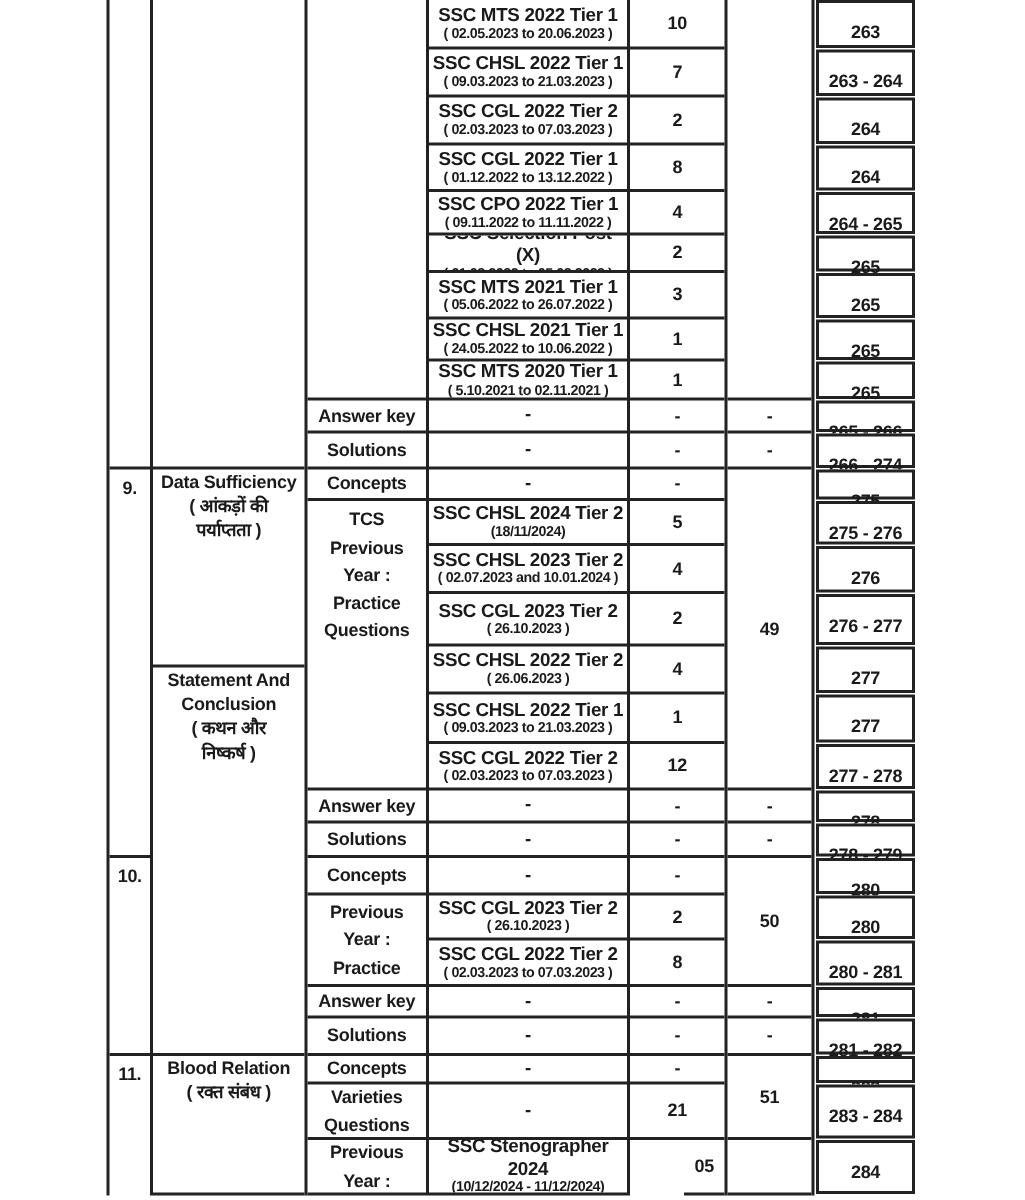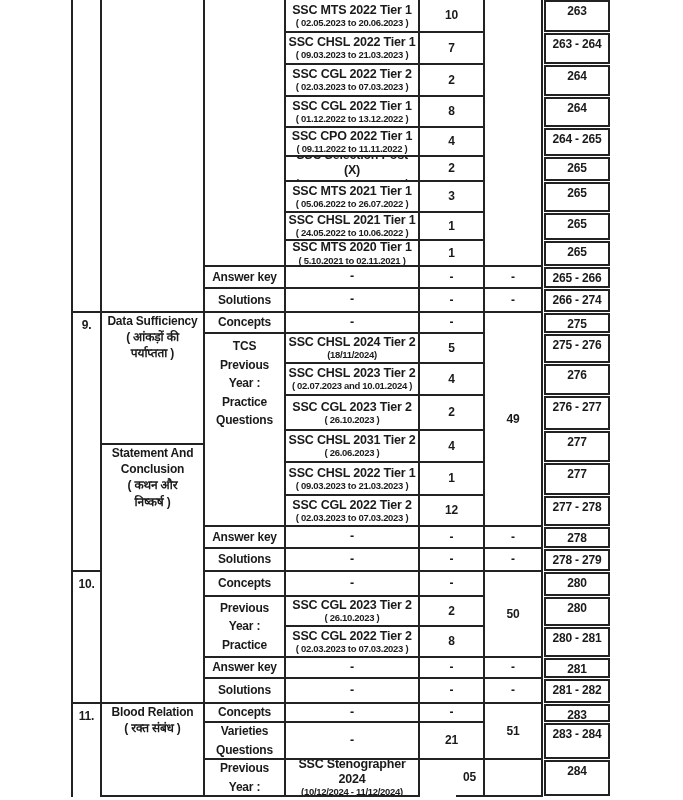--- a/index.html
+++ b/index.html
@@ -21,21 +21,21 @@
   .category .cell{font-size:12px;line-height:1.55;padding:3px 2px;}
   .exam .cell{font-size:12.5px;padding:0 2px;}
   .exam .exam-date{font-size:9.5px;line-height:1.2;letter-spacing:-0.3px;}
   .exam .exam-name{line-height:1.15;}
   .count .cell{font-size:12px;}
   .total .cell{font-size:12px;}
   .pagebox{
     position:absolute;left:544px;width:66px;box-sizing:border-box;
     border:2px solid #222;background:#fff;
     display:flex;justify-content:center;align-items:flex-start;
-    font-size:12px;padding-top:2px;text-align:center;line-height:1.2;
+    font-size:12px;padding-top:12px;text-align:center;line-height:1.2;
   }
 </style>
 </head>
 <body>
 
 <div class="page">
   <div id="table">
       <div class="col serial" style="left: 71px; width: 29px;">
         <div class="cell" style="height: 313px;"></div>
         <div class="cell vtop" style="height: 259px;">9.</div>
@@ -167,21 +167,21 @@
         </div>
         <div class="cell" style="height: 32px;">
           <div class="exam-name">SSC CHSL 2023 Tier 2</div>
           <div class="exam-date">( 02.07.2023 and 10.01.2024 )</div>
         </div>
         <div class="cell" style="height: 35px;">
           <div class="exam-name">SSC CGL 2023 Tier 2</div>
           <div class="exam-date">( 26.10.2023 )</div>
         </div>
         <div class="cell" style="height: 32px;">
-          <div class="exam-name">SSC CHSL 2031 Tier 2</div>
+          <div class="exam-name">SSC CHSL 2022 Tier 2</div>
           <div class="exam-date">( 26.06.2023 )</div>
         </div>
         <div class="cell" style="height: 33px;">
           <div class="exam-name">SSC CHSL 2022 Tier 1</div>
           <div class="exam-date">( 09.03.2023 to 21.03.2023 )</div>
         </div>
         <div class="cell" style="height: 31px;">
           <div class="exam-name">SSC CGL 2022 Tier 2</div>
           <div class="exam-date">( 02.03.2023 to 07.03.2023 )</div>
         </div>

